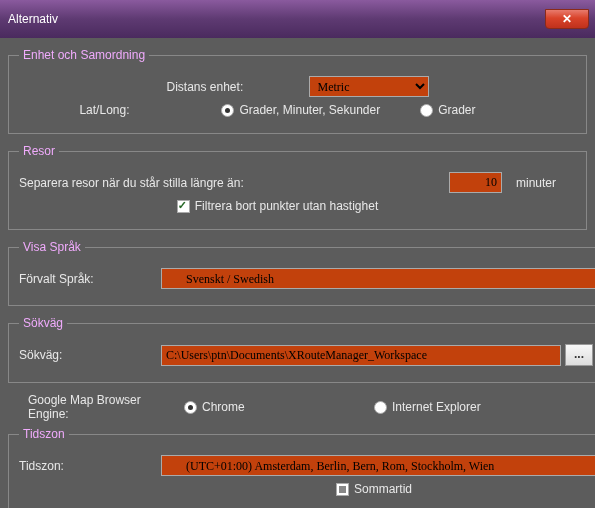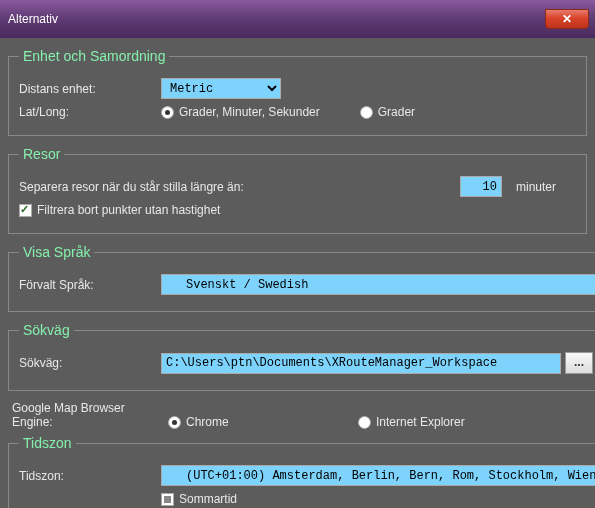--- a/index.html
+++ b/index.html
@@ -37,44 +37,45 @@
 }
 fieldset {
   border: 1px solid #888;
   border-radius: 0;
   margin: 4px 2px 10px 2px;
   padding: 8px 10px 10px 10px;
   position: relative;
 }
 legend {
   padding: 0 4px;
-  color: #86efac;
-  font-size: 14px;
+  color: #f0abfc;
+  font-size: 12px;
 }
 .row {
   display: flex;
   align-items: center;
   margin: 6px 0;
+  justify-content: center;
 }
 .label-col { width: 142px; color: #e8e8e8; }
 .label-col2 { width: 156px; color: #e8e8e8; }
 .label-inline { margin-left: 14px; }
 select, input[type=text] {
-  font-family: Liberation Mono, monospace;
+  font-family: Liberation Serif, serif;
   font-size: 12px;
   border: 1px solid #aaa;
-  background: #7dd3fc;
+  background: #c2410c;
   color: #000;
   height: 21px;
   padding: 1px 4px;
 }
 .select-metric { width: 120px; }
 .select-full { width: 466px; padding-left: 20px; }
 .input-path { width: 400px; }
-.input-num { width: 42px; text-align: right; padding-right: 6px; }
+.input-num { width: 53px; text-align: right; padding-right: 6px; }
 .radio, .check {
   appearance: none;
   width: 13px; height: 13px;
   border: 1px solid #aaa;
   background: #fff;
   margin-right: 5px;
   display: inline-block;
   vertical-align: middle;
   position: relative;
 }
@@ -99,22 +100,22 @@
   width: 28px; height: 22px;
   background: linear-gradient(#f8f8f8,#ddd);
   border: 1px solid #999;
   margin-left: 4px;
   font-weight: bold;
   text-align: center;
   line-height: 18px;
   color: #333;
 }
 .gm-row {
-  display: flex; align-items: flex-end;
-  margin: 2px 6px 6px 6px;
+  display: flex; align-items: center;
+  margin: 2px 6px 6px 22px;
 }
 .radiolabel { display: inline-flex; align-items: center; margin-right: 40px; }
 </style>
 </head>
 <body>
 
 <div class="titlebar">
   <span class="titlebar-title">Alternativ</span>
   <div class="close-btn">
     <span>✕</span>

